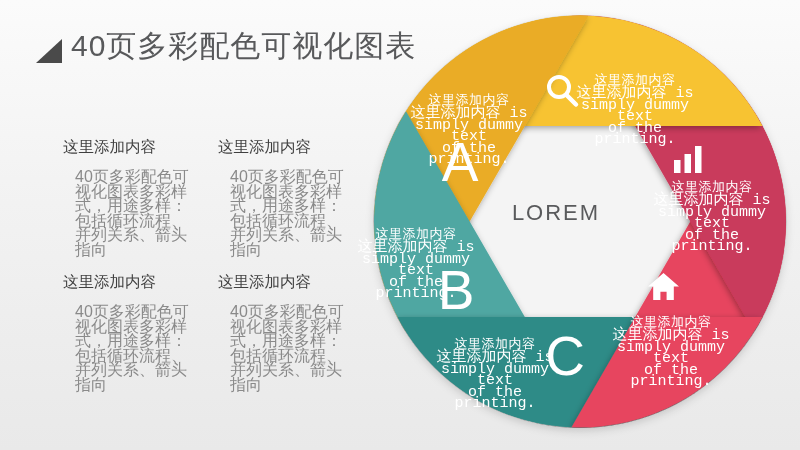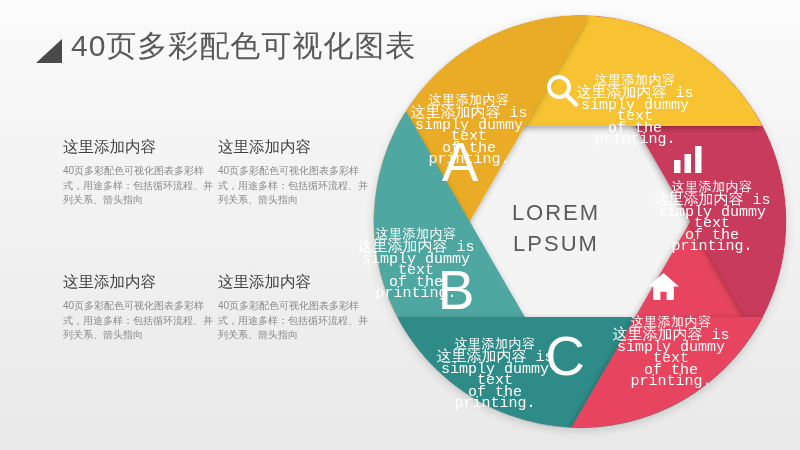--- a/index.html
+++ b/index.html
@@ -8,21 +8,21 @@
     position:relative;width:800px;height:450px;overflow:hidden;
     background:linear-gradient(180deg,#fbfbfb 0%,#f2f2f2 45%,#e9e9e9 100%);
   }
   
   .title-row{position:absolute;left:36px;top:26px;display:flex;align-items:flex-end;}
   .title-triangle{width:0;height:0;border-left:26px solid transparent;border-bottom:24px solid #4a4a4a;margin-right:9px;margin-bottom:4px;}
   .slide-title{margin:0;font-size:30px;font-weight:400;color:#58595b;letter-spacing:1px;}
   
   .info-block{position:absolute;width:150px;}
   .info-heading{font-size:15.5px;font-weight:500;color:#3f3f3f;margin:0 0 6px 0;}
-  .info-body{font-size:10px;line-height:14.5px;color:#8a8a8a;margin:0;}
+  .info-body{font-size:16px;line-height:14.5px;color:#8a8a8a;margin:12px;}
   
   .diagram-svg{position:absolute;left:365px;top:6px;}
   .seg-label{position:absolute;text-align:center;color:#fff;}
   .seg-heading{display:block;font-size:13px;line-height:16px;letter-spacing:0.5px;}
   .seg-line{display:block;font-size:15px;line-height:11.5px;font-family:Liberation Mono, monospace;}
   .seg-letter{position:absolute;color:#ffffff;font-size:55px;line-height:58px;font-weight:400;text-align:center;}
   .seg-icon{position:absolute;}
   .hex-center-text{position:absolute;left:476px;top:197px;width:160px;text-align:center;color:#595a5c;font-size:22px;line-height:31px;letter-spacing:2px;}
   .hex-line{display:block;}
 </style>
@@ -80,21 +80,20 @@
       <path d="M41 105.2 A206 206 0 0 0 223.5 421.3 Z" filter="url(#blade-shadow)" fill="#4FA7A2"></path>
       <path d="M32.5 311 A206 206 0 0 0 397.5 311 Z" filter="url(#blade-shadow)" fill="#2F8B87"></path>
       <g clip-path="url(#bottom-clip)">
         <path d="M206.5 421.3 A206 206 0 0 0 389 105.2 Z" filter="url(#blade-shadow)" fill="#E7455E"></path>
       </g>
     </g>
   </svg>
 
   <div class="hex-center-text">
     <span class="hex-line">LOREM</span>
-    <span class="hex-line">LPSUM</span>
   </div>
 
   <div class="seg-label" style="left:399px;top:92px;width:140px;">
     <span class="seg-heading">这里添加内容</span>
     <span class="seg-line">这里添加内容 is</span>
     <span class="seg-line">simply dummy text</span>
     <span class="seg-line">of the printing.</span>
   </div>
   <div class="seg-letter" style="left:432px;top:133px;width:56px;">A</div>
 

